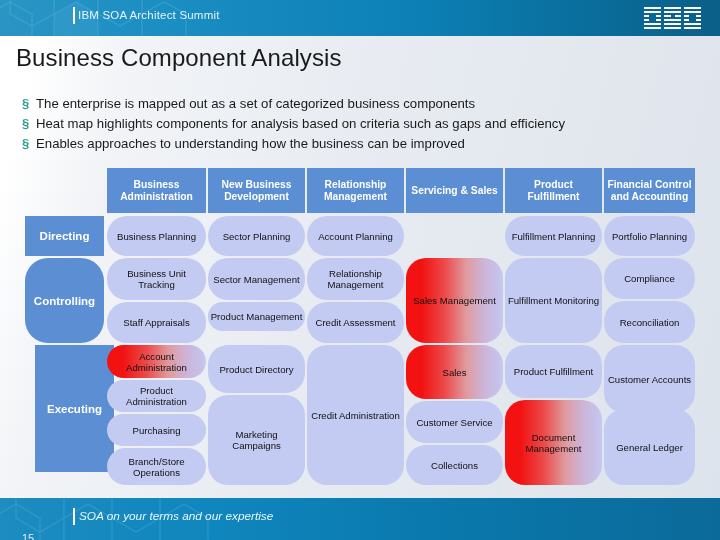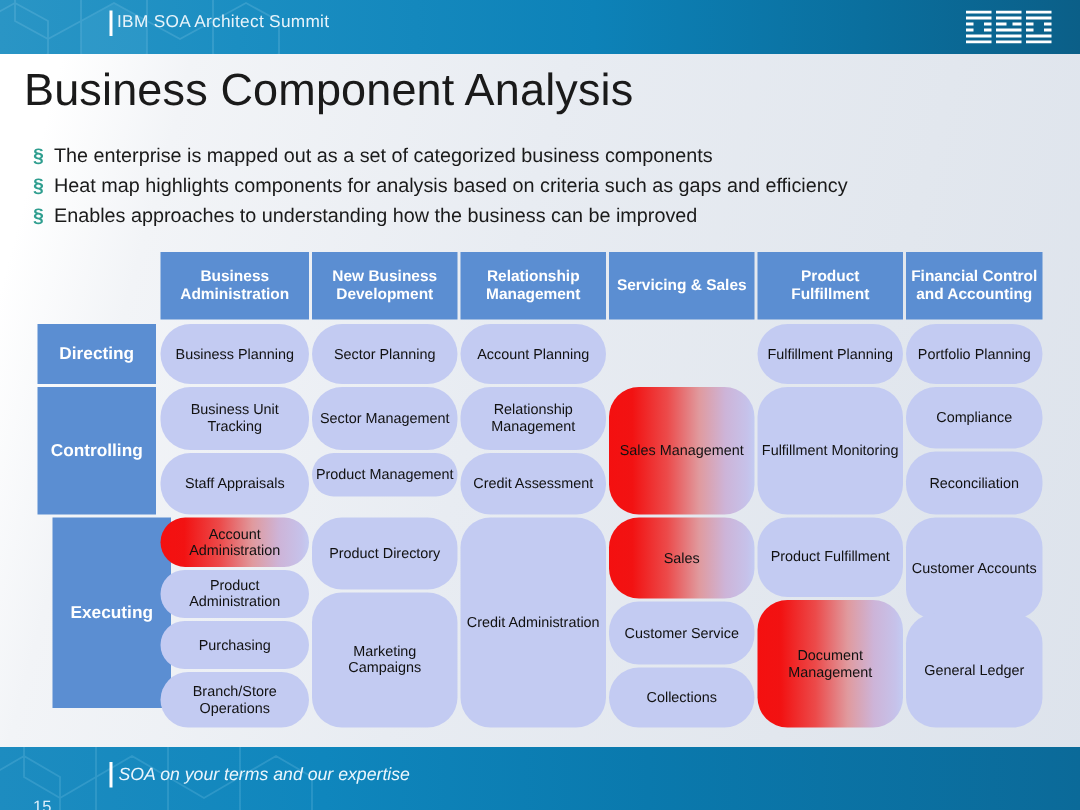--- a/index.html
+++ b/index.html
@@ -52,21 +52,21 @@
   .ibm-logo {
     position: absolute;
     right: 18px; top: 7px;
     width: 58px; height: 22px;
   }
 
   
   .slide-title {
     position: absolute;
     left: 16px; top: 44px;
-    font-size: 30px;
+    font-size: 24px;
     color: #1a1a1a;
     letter-spacing: .1px;
     white-space: nowrap;
   }
 
   
   .bullets {
     position: absolute;
     left: 22px; top: 94px;
     width: 688px;
@@ -224,21 +224,21 @@
     </div>
     <div class="bullet-row">
       <span class="bullet-mark">§</span>
       <span class="bullet-text">Enables approaches to understanding how the business can be improved</span>
     </div>
   </div>
 
   <div class="grid">
     <div class="rowlabel-col">
         <div class="rowlabel" style="top: 48px; height: 40px;">Directing</div>
-        <div class="rowlabel" style="top: 90px; height: 85px;">Controlling</div>
+        <div class="rowlabel" style="top: 90px; height: 85px; border-radius: 23px;">Controlling</div>
         <div class="rowlabel" style="top: 177px; height: 127px; margin-left: 10px;">Executing</div>
       </div>
     <div class="cols">
         <div class="col" style="left: 0px; width: 99px;">
           <div class="colhead">Business Administration</div>
           <div class="cell" style="top: 48px; height: 40px;">Business Planning</div>
           <div class="cell" style="top: 90px; height: 42px;">Business Unit Tracking</div>
           <div class="cell" style="top: 134px; height: 41px;">Staff Appraisals</div>
           <div class="cell hot" style="top: 177px; height: 33px;">Account Administration</div>
           <div class="cell" style="top: 246px; height: 32px;">Purchasing</div>

